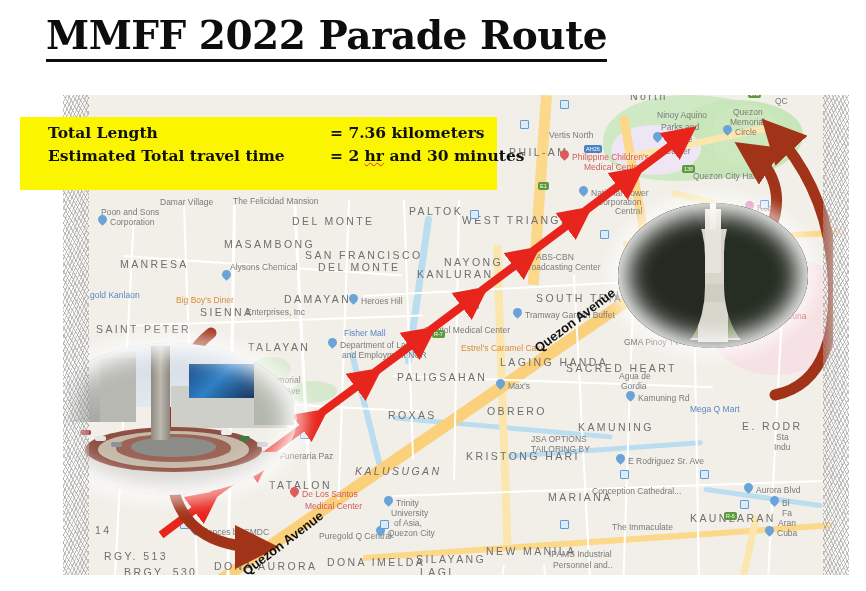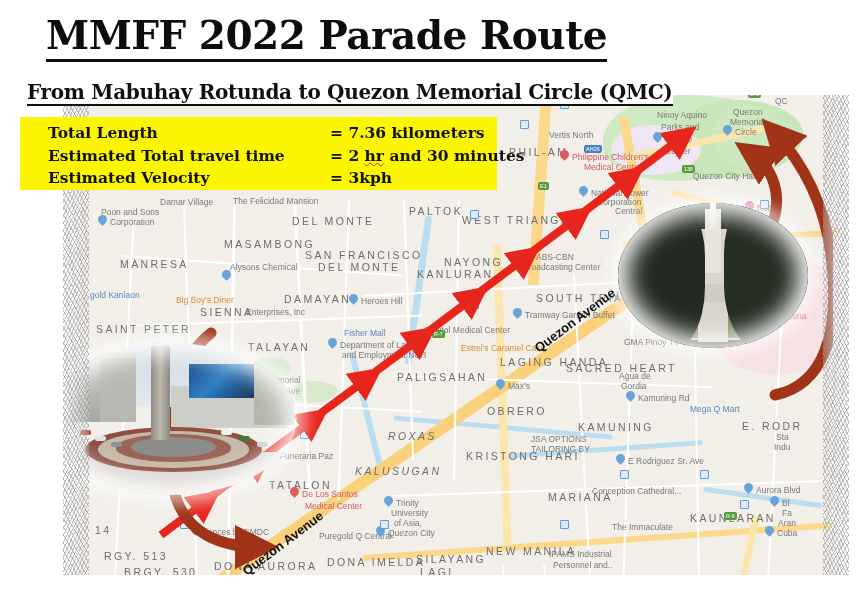--- a/index.html
+++ b/index.html
@@ -333,21 +333,21 @@
         <div class="mlabel district" style="left: 185px; top: 246px;">TALAYAN</div>
         <div class="mlabel district" style="left: 346px; top: 110px;">PALTOK</div>
         <div class="mlabel district" style="left: 399px; top: 119px;">WEST TRIANGLE</div>
         <div class="mlabel district" style="left: 357px; top: 161px; padding-left: 24px;">NAYONG</div>
         <div class="mlabel district" style="left: 354px; top: 173px;">KANLURAN</div>
         <div class="mlabel district" style="left: 473px; top: 197px;">SOUTH TRIANGLE</div>
         <div class="mlabel district" style="left: 437px; top: 261px;">LAGING HANDA</div>
         <div class="mlabel district" style="left: 503px; top: 267px;">SACRED HEART</div>
         <div class="mlabel district" style="left: 334px; top: 276px;">PALIGSAHAN</div>
         <div class="mlabel district" style="left: 424px; top: 310px;">OBRERO</div>
-        <div class="mlabel district" style="left: 325px; top: 335px; font-style: italic;">ROXAS</div>
+        <div class="mlabel district" style="left: 325px; top: 314px;">ROXAS</div>
         <div class="mlabel district" style="left: 515px; top: 326px;">KAMUNING</div>
         <div class="mlabel district" style="left: 403px; top: 355px;">KRISTONG HARI</div>
         <div class="mlabel district" style="left: 292px; top: 370px; font-style: italic;">KALUSUGAN</div>
         <div class="mlabel district" style="left: 93px; top: 366px;">LOURDES</div>
         <div class="mlabel district" style="left: 206px; top: 384px;">TATALON</div>
         <div class="mlabel district" style="left: 485px; top: 396px;">MARIANA</div>
         <div class="mlabel district" style="left: 423px; top: 450px;">NEW MANILA</div>
         <div class="mlabel district" style="left: 264px; top: 461px;">DONA IMELDA</div>
         <div class="mlabel district" style="left: 151px; top: 465px;">DONA AURORA</div>
         <div class="mlabel district" style="left: 627px; top: 417px;">KAUNLARAN</div>
@@ -545,30 +545,25 @@
     </div>
 
     <div id="right-panel"></div>
 
     <div class="route-label" id="qa-label-1">Quezon Avenue</div>
     <div class="route-label" id="qa-label-2">Quezon Avenue</div>
 
   </div>
 
   <div id="title">MMFF 2022 Parade Route</div>
-  <div id="subtitle">From Mabuhay Rotunda to Quezon Memorial Circle (QMC)</div>
 
   <div id="stats-box">
     <div class="stat-row" id="stat-0">
       <span class="lbl">Total Length</span>
       <span class="val">= 7.36 kilometers</span>
     </div>
     <div class="stat-row" id="stat-1">
       <span class="lbl">Estimated Total travel time</span>
       <span class="val"><span>= 2 </span><span class="squig">hr</span><span> and 30 minutes</span></span>
     </div>
-    <div class="stat-row" id="stat-2">
-      <span class="lbl">Estimated Velocity</span>
-      <span class="val">= 3kph</span>
-    </div>
   </div>
 
 </div>
 
 </body></html>

